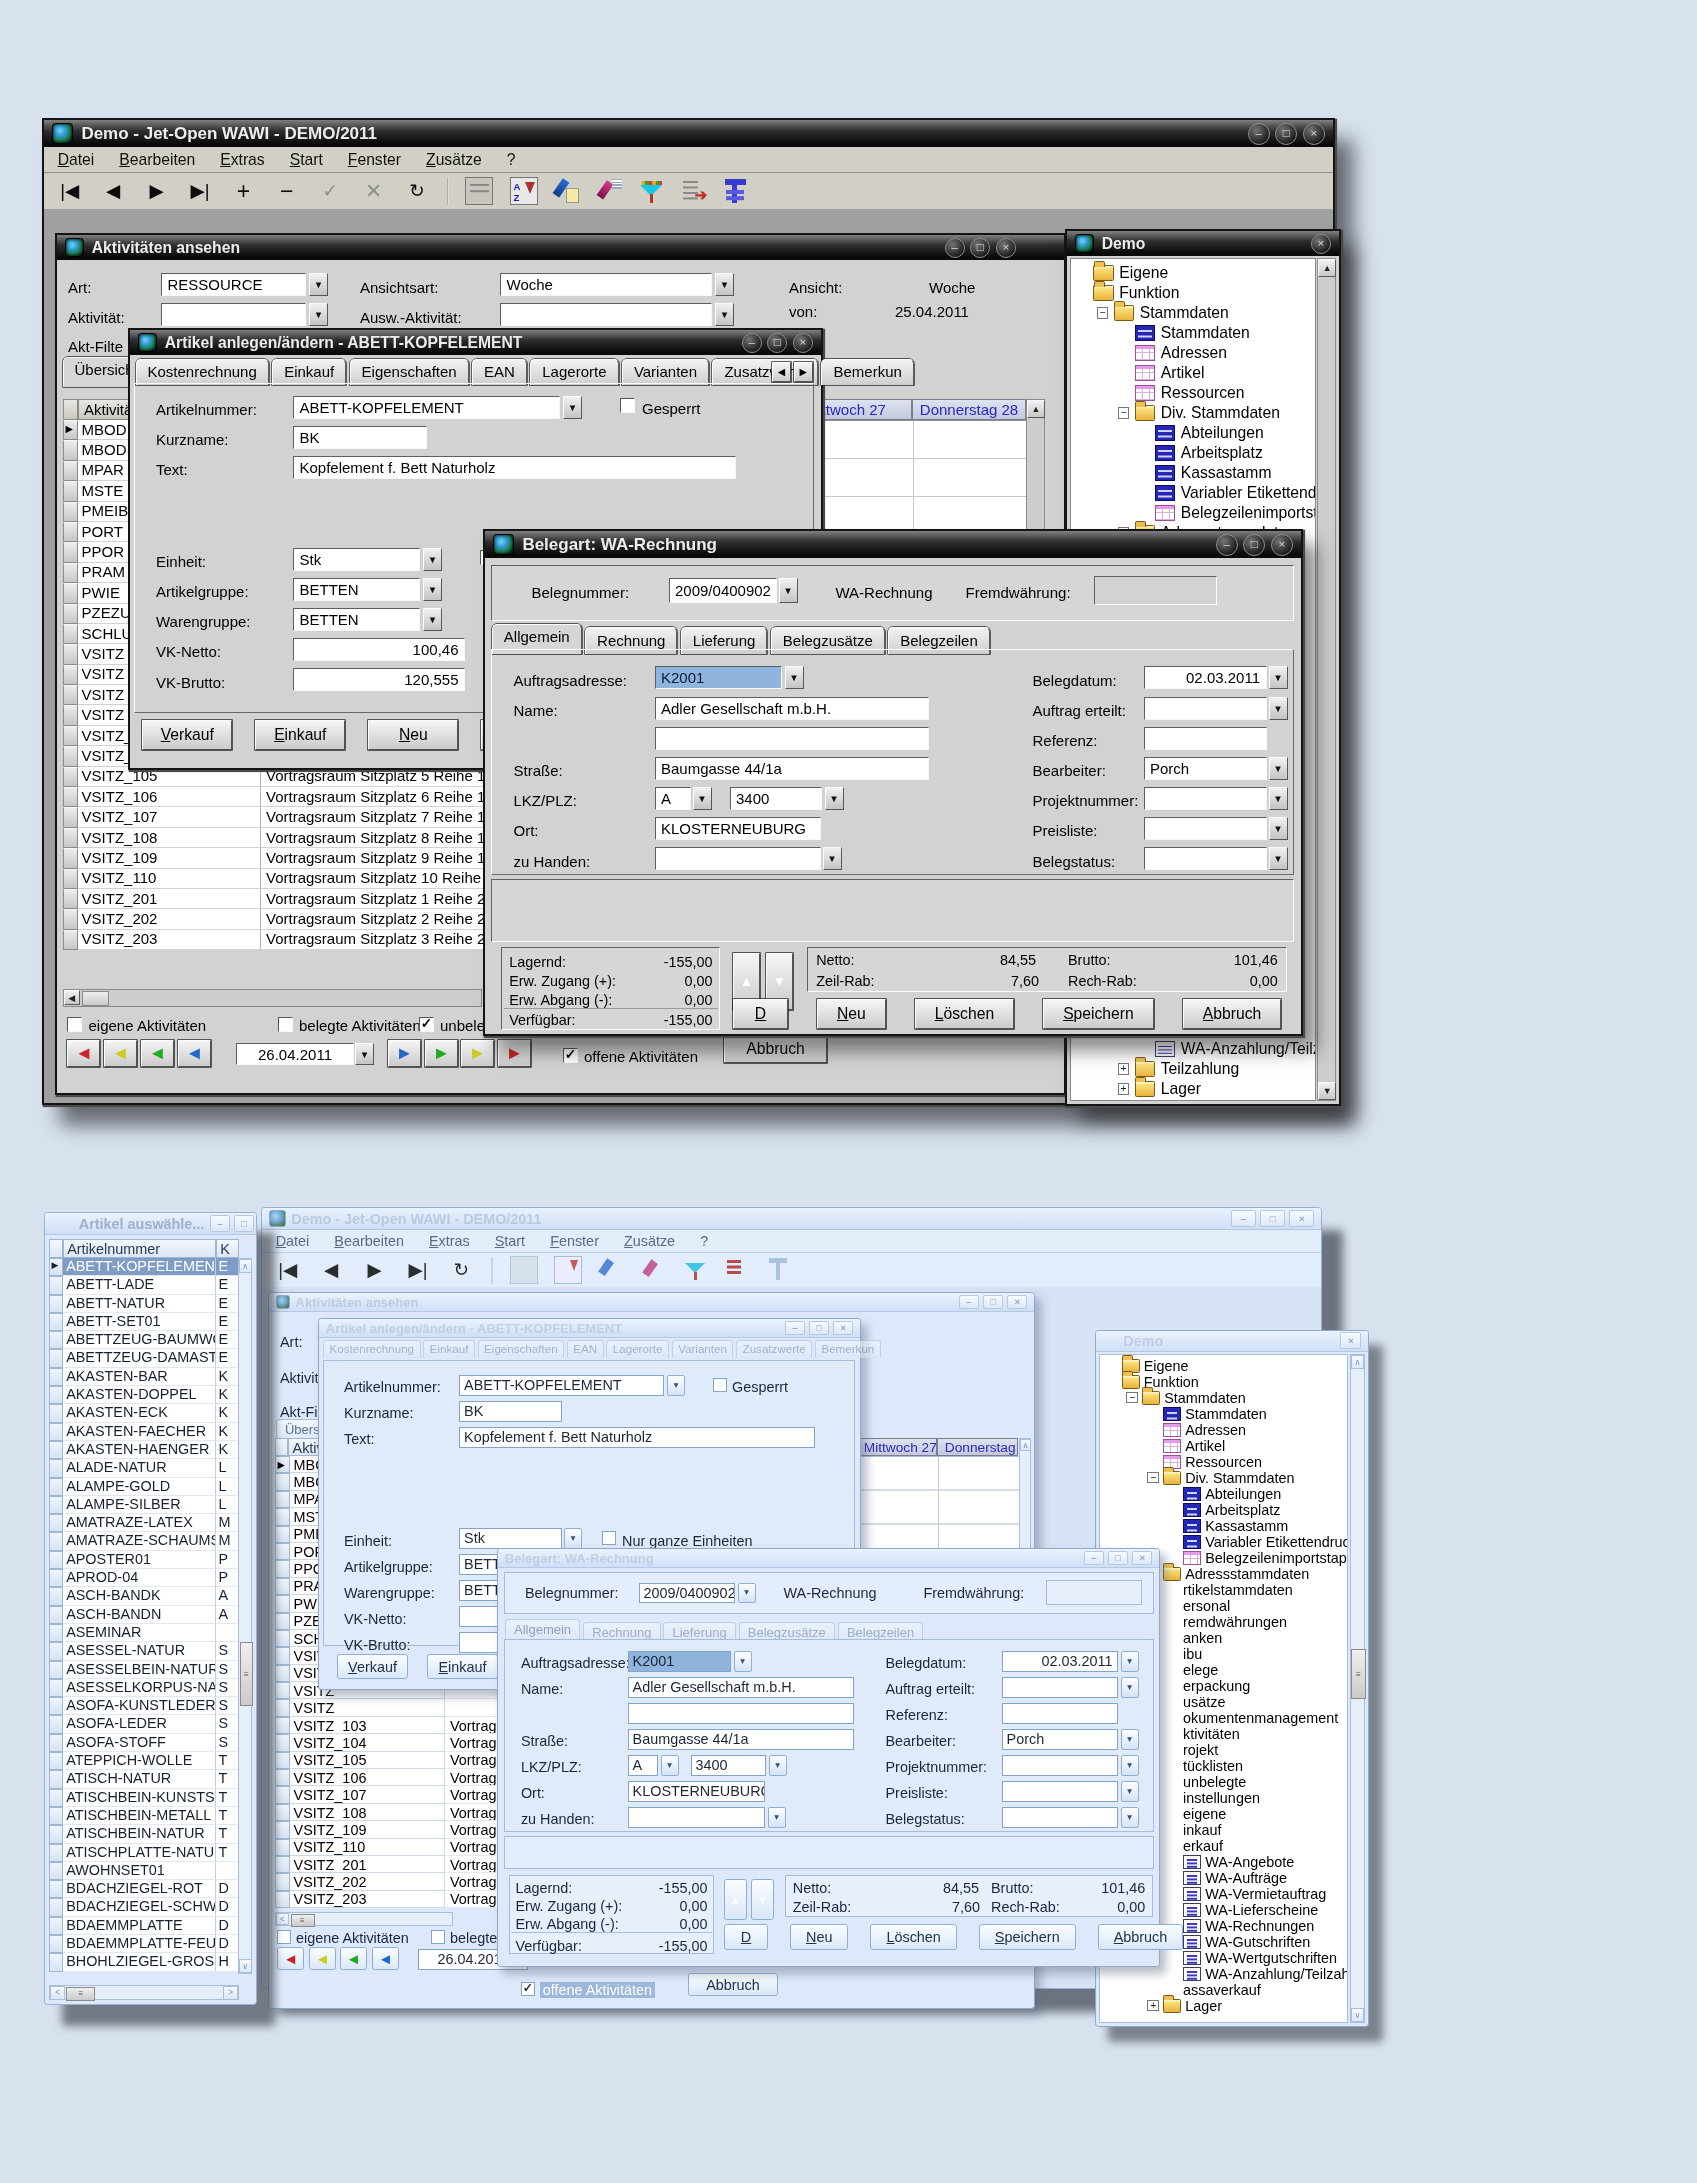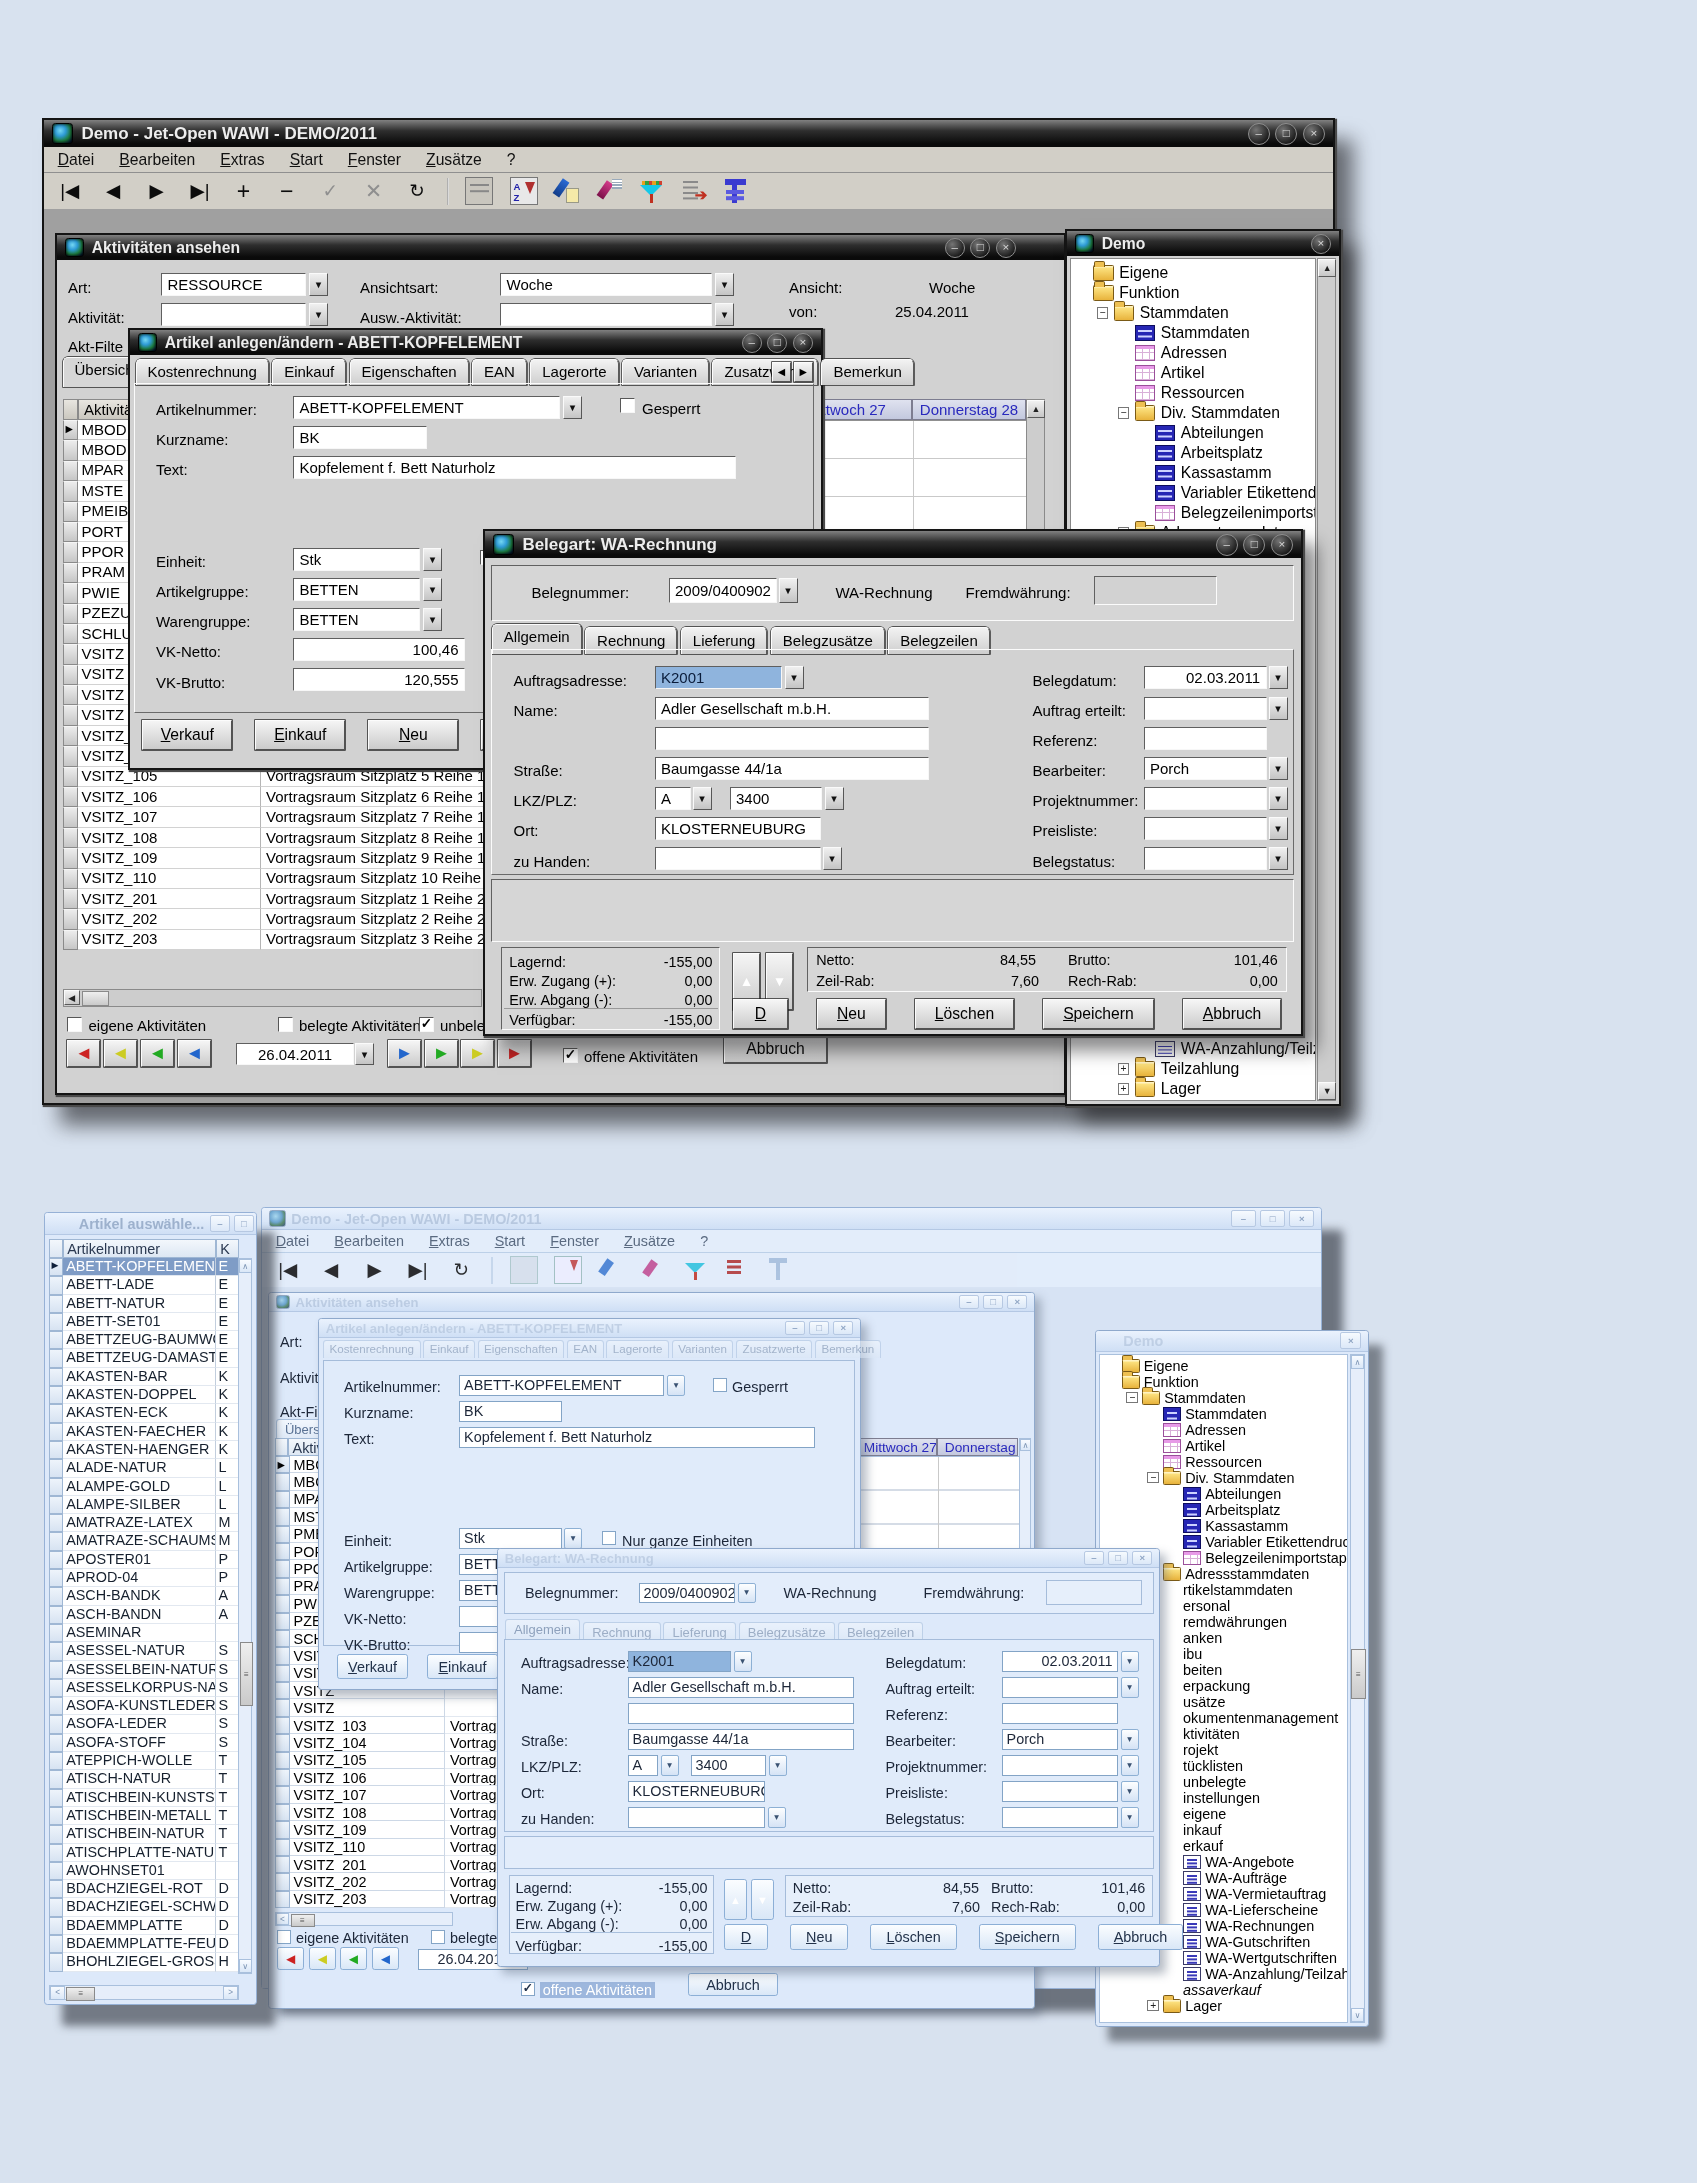--- a/index.html
+++ b/index.html
@@ -1364,21 +1364,21 @@
 
         <div class="trow" style="padding-left: 67px;">
           <span class="exp ex-none"></span>
 
           <span>ibu</span>
         </div>
 
         <div class="trow" style="padding-left: 67px;">
           <span class="exp ex-none"></span>
 
-          <span>beiten</span>
+          <span>elege</span>
         </div>
 
         <div class="trow" style="padding-left: 67px;">
           <span class="exp ex-none"></span>
 
           <span>erpackung</span>
         </div>
 
         <div class="trow" style="padding-left: 67px;">
           <span class="exp ex-none"></span>
@@ -1481,21 +1481,21 @@
           <span class="tico ic-page"></span>
           <span>WA-Wertgutschriften</span>
         </div>
 
         <div class="trow" style="padding-left: 67px;">
           <span class="exp ex-none"></span>
           <span class="tico ic-page"></span>
           <span>WA-Anzahlung/Teilzahlung</span>
         </div>
 
-        <div class="trow" style="padding-left: 67px; font-style: italic;">
+        <div class="trow" style="padding-left: 67px;">
           <span class="exp ex-none"></span>
 
           <span>assaverkauf</span>
         </div>
 
         <div class="trow" style="padding-left: 47px;">
           <span class="exp ex-plus"></span>
           <span class="tico ic-folder"></span>
           <span>Lager</span>
         </div>

